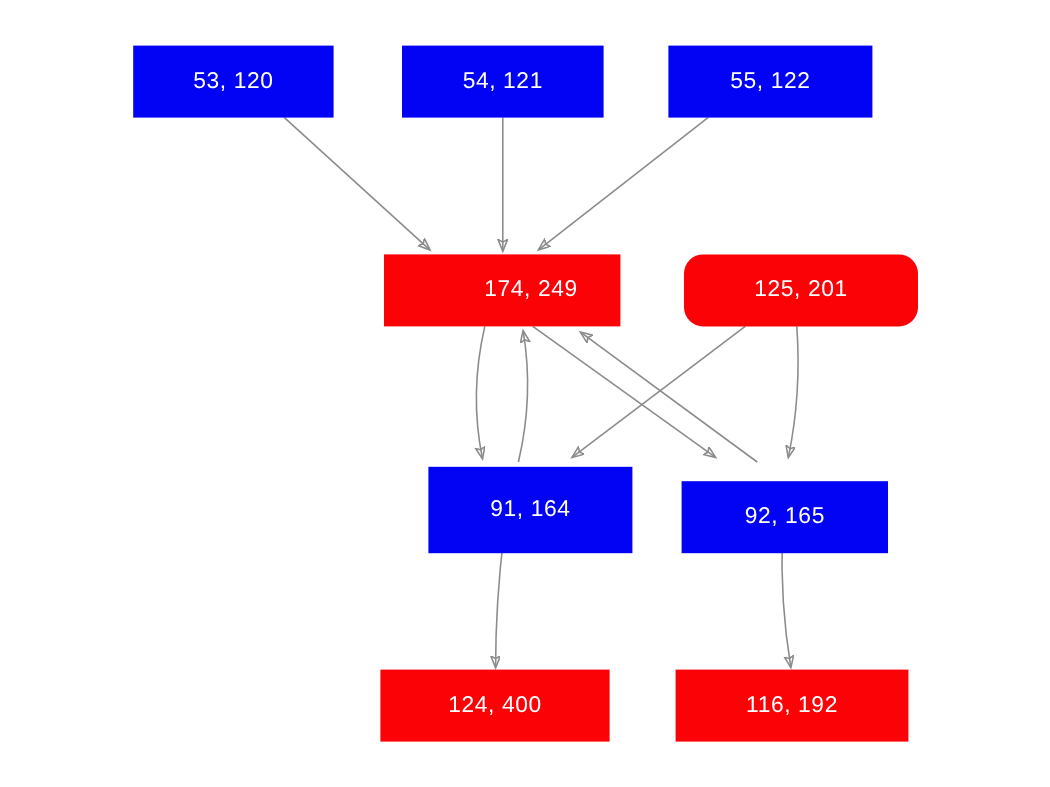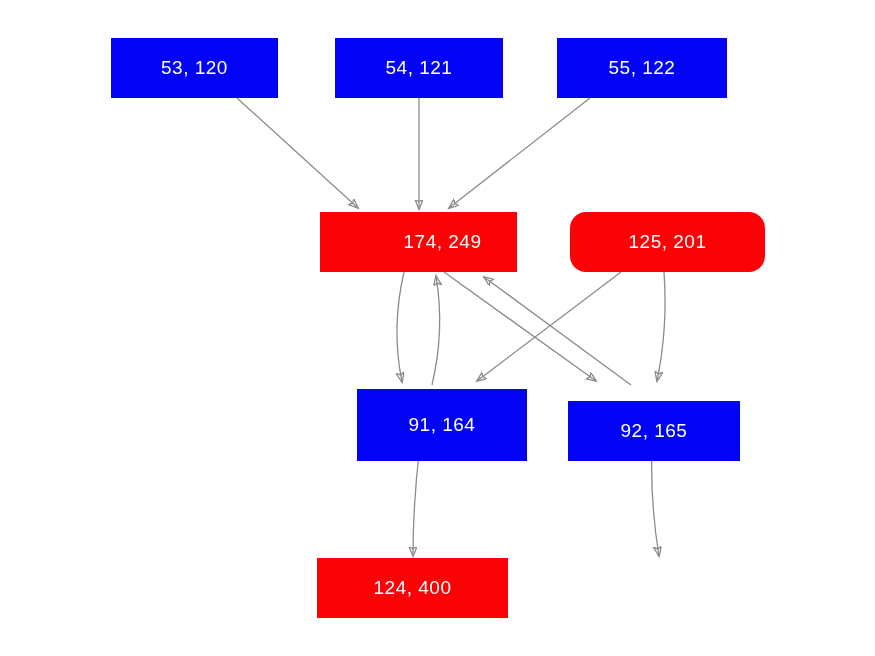--- a/index.html
+++ b/index.html
@@ -82,13 +82,16 @@
     </div>
     <div class="node blue" style="left: 333px; top: 389px; width: 170px; height: 72px; margin-left: 24px;">
       <span>91, 164</span>
     </div>
     <div class="node blue" style="left: 568px; top: 385px; width: 172px; height: 60px; margin-top: 16px;">
       <span>92, 165</span>
     </div>
     <div class="node red" style="left: 317px; top: 558px; width: 191px; height: 60px;">
       <span>124, 400</span>
     </div>
+    <div class="node red" style="left: 563px; top: 558px; width: 194px; height: 60px;">
+      <span>116, 192</span>
+    </div>
   </div>
 
 </body></html>

